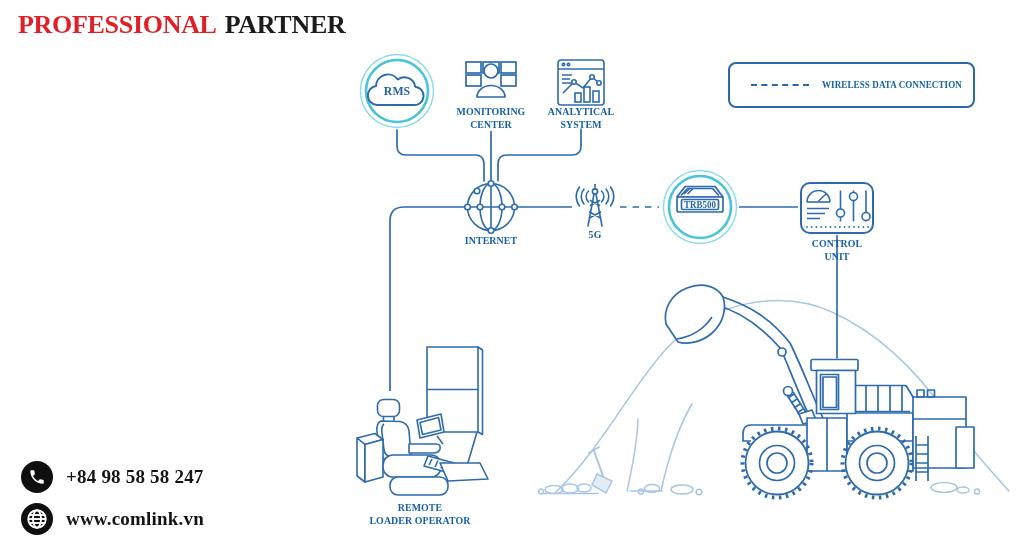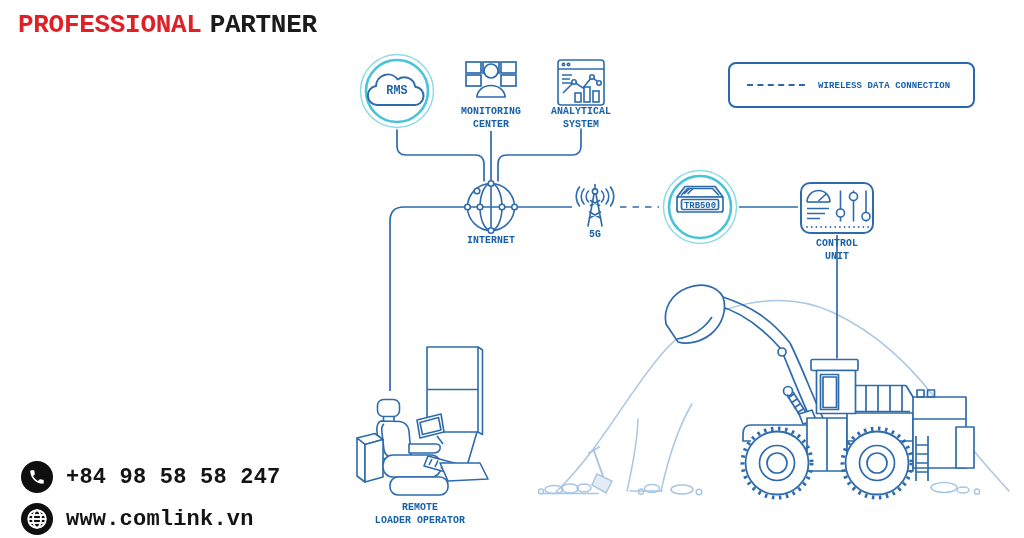--- a/index.html
+++ b/index.html
@@ -1,44 +1,44 @@
 <!DOCTYPE html>
 <html><head>
 <meta charset="utf-8">
 <style>
   html,body{margin:0;padding:0;background:#ffffff;}
   .stage{
     position:relative;width:1024px;height:538px;background:#ffffff;overflow:hidden;
-    font-family:Liberation Mono, monospace;
+    font-family:Liberation Serif, serif;
   }
   .stage svg{position:absolute;left:0;top:0;}
   .brand{position:absolute;left:18px;top:10px;font-size:26px;font-weight:800;letter-spacing:-0.3px;white-space:nowrap;}
   .brand .red{color:#e01f26;}
   .brand .dark{color:#1b1b1b;margin-left:8px;}
   .lbl{
     position:absolute;font-weight:700;color:#1660a8;text-align:center;
     line-height:1.25;letter-spacing:0.1px;transform:scaleX(0.94);transform-origin:center;
   }
   .node-lbl{font-size:10.5px;}
   .lbl span{display:block;}
   .rms-lbl{font-size:12.5px;color:#1e63a8;}
   .trb-lbl{font-size:9.5px;color:#1e63a8;letter-spacing:0;}
   .legend{
     position:absolute;left:728px;top:62px;width:226px;height:42px;
-    border:2px solid #2a67ab;border-radius:8px;display:flex;flex-direction:column;
+    border:2px solid #2a67ab;border-radius:8px;display:flex;
     justify-content:center;gap:25px;padding-left:17px;
   }
   .legend-row{display:flex;align-items:center;gap:13px;}
   .sample{width:58px;height:0;}
   .sample.dashed{border-top:2.2px dashed #2a67ab;}
   .sample.solid{border-top:2.2px solid #2a67ab;}
   .legend-lbl{font-size:9.5px;font-weight:700;color:#1660a8;letter-spacing:0.1px;transform:scaleX(0.95);transform-origin:left center;white-space:nowrap;}
   .contact-row{position:absolute;left:21px;display:flex;align-items:center;gap:13px;}
   .contact-row svg{position:static;}
-  .contact-text{font-size:22px;font-weight:700;color:#141414;letter-spacing:0.2px;white-space:nowrap;}
+  .contact-text{font-size:19px;font-weight:700;color:#141414;letter-spacing:0.2px;white-space:nowrap;}
 </style>
 </head>
 <body>
 
 <div class="stage">
 
   <svg width="1024" height="538" viewBox="0 0 1024 538">
 
     <g stroke="#a9c6e3" stroke-width="1.5" fill="none" stroke-linecap="round">
       <path d="M556,492 C602,448 632,385 668,347 C712,301 782,289 832,312 C880,334 918,372 948,416 C968,446 990,470 1009,491"></path>

